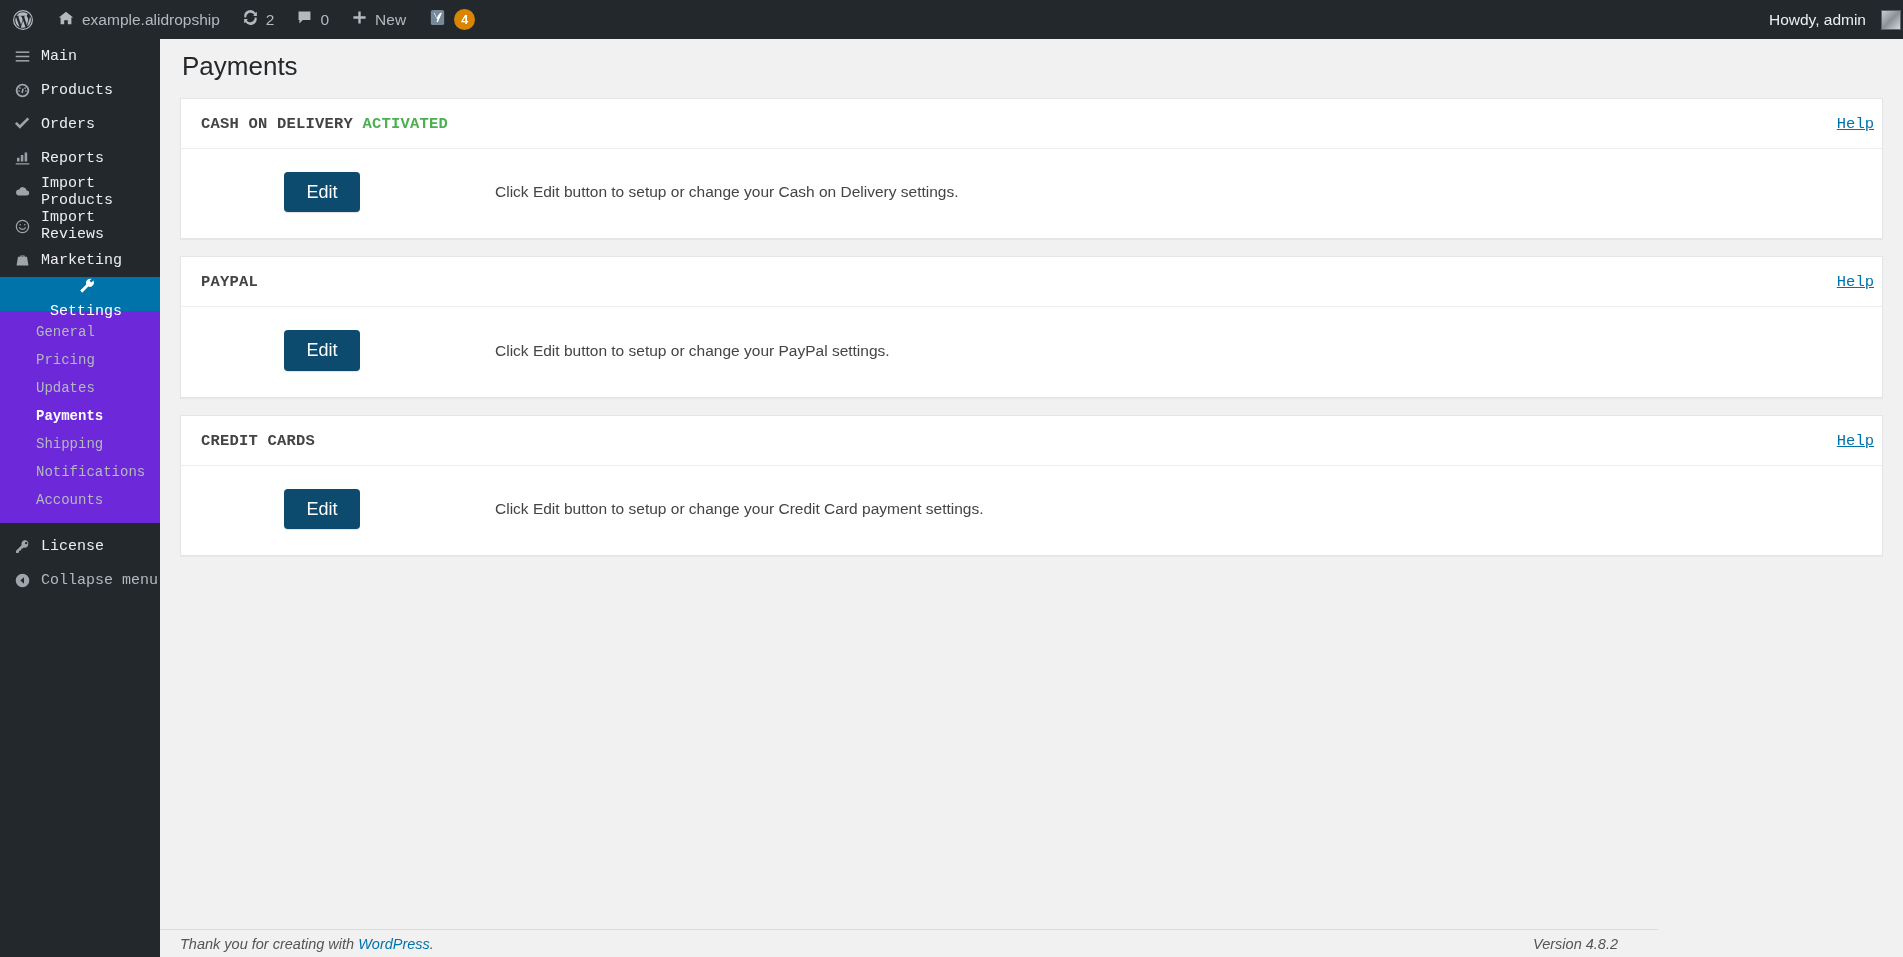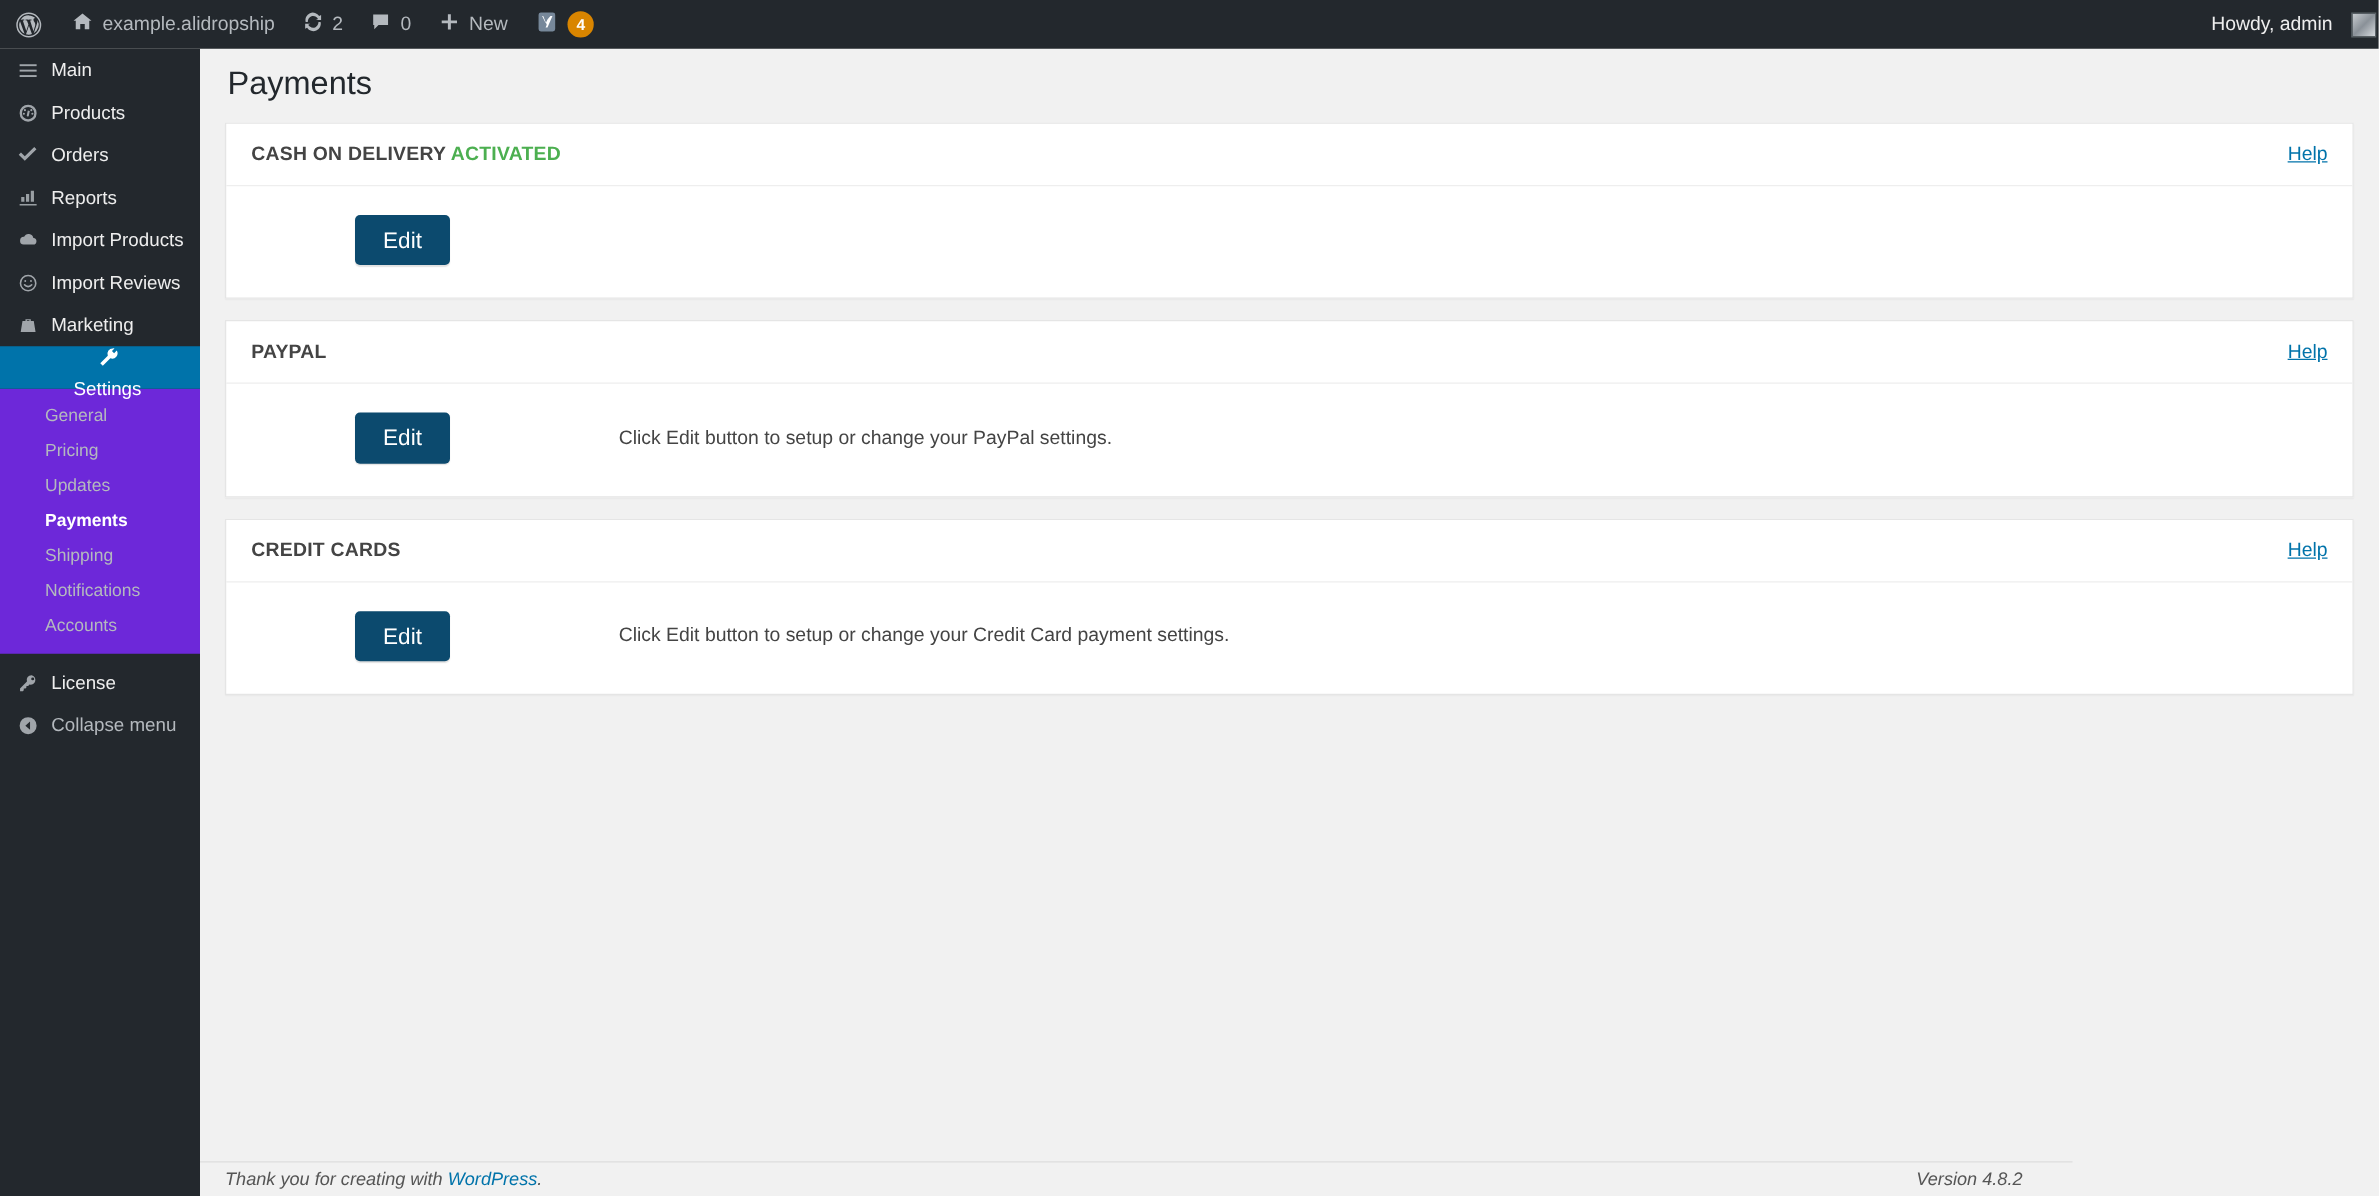--- a/index.html
+++ b/index.html
@@ -41,20 +41,21 @@
     border: 1px solid #5c6469; display: inline-block;
   }
 
   
   #adminmenu {
     position: absolute; top: 39px; left: 0;
     width: 160px; height: 918px;
     background: #23282d;
     font-size: 15px;
     z-index: 40;
+    font-family: Liberation Mono, monospace;
   }
   .menu-top {
     position: relative;
     display: flex; align-items: center; gap: 9px;
     height: 34px; padding: 0 0 0 12px;
     color: #eee; cursor: pointer;
   }
   .menu-top .mico { width: 20px; display:flex; justify-content:center; align-items:center; color:#a0a5aa; flex: none; }
   .menu-top.current {
     background: #0073aa; color: #fff; font-weight: 400; flex-direction: column;
@@ -88,22 +89,23 @@
     padding: 11px 0 14px 2px; line-height: 1.3;
   }
   .panel {
     background: #fff;
     border: 1px solid #e5e5e5;
     box-shadow: 0 1px 1px rgba(0,0,0,.04);
     margin-bottom: 17px;
   }
   .panel-head {
     display: flex; align-items: flex-start; justify-content: space-between;
-    padding: 16px 20px 15px 20px;
+    padding: 16px 8px 15px 20px;
     border-bottom: 1px solid #eee;
+    font-family: Liberation Mono, monospace;
   }
   .panel-title {
     font-size: 15.5px; font-weight: bold; letter-spacing: .2px;
     color: #444; text-transform: uppercase;
   }
   .panel-title .activated { color: #4caf50; }
   .help-link {
     font-size: 15.5px; color: #0073aa; text-decoration: underline; cursor: pointer;
   }
   .panel-body {
@@ -313,20 +315,21 @@
         <div class="panel-title">
           <span>CASH ON DELIVERY</span>
           <span class="activated">ACTIVATED</span>
         </div>
         <a class="help-link">Help</a>
       </div>
       <div class="panel-body">
         <div class="btn-col">
           <button class="btn-edit">Edit</button>
         </div>
+        <div class="panel-desc">Click Edit button to setup or change your Cash on Delivery settings.</div>
       </div>
     </div>
 
     <div class="panel">
       <div class="panel-head">
         <div class="panel-title">
           <span>PAYPAL</span>
         </div>
         <a class="help-link">Help</a>
       </div>

